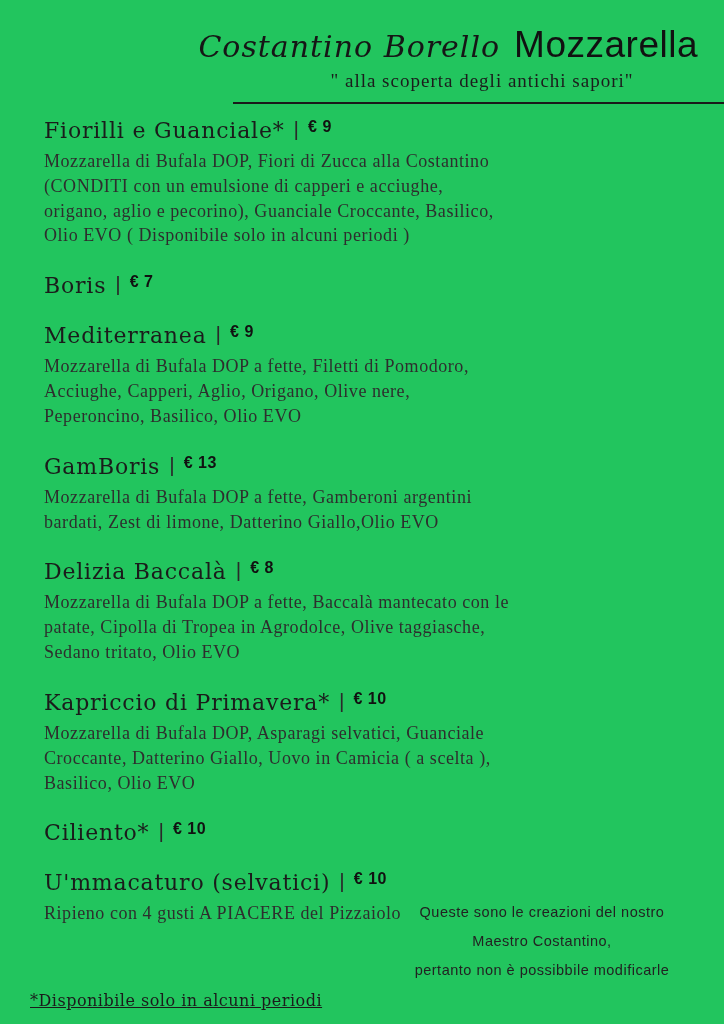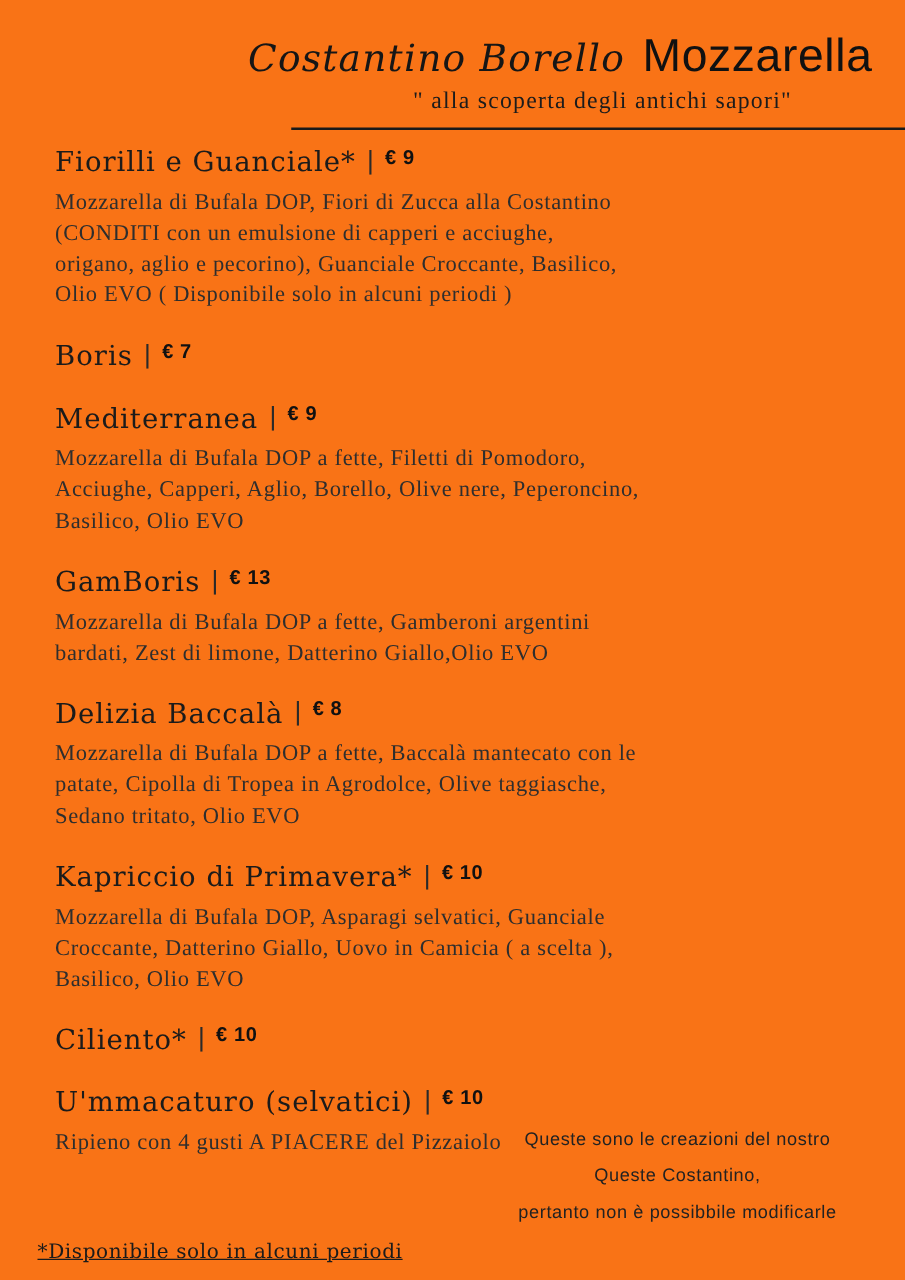--- a/index.html
+++ b/index.html
@@ -6,21 +6,21 @@
   html, body { background: #ffffff; }
   body {
     font-family: "Liberation Sans", sans-serif;
     color: #1f1f1f;
   }
   .page {
     position: relative;
     width: 724px;
     height: 1024px;
     margin: 0 auto;
-    background: #f97316;
+    background: #22c55e;
     overflow: hidden;
   }
 
   
   .header {
     padding-top: 24px;
   }
   .brand-line {
     display: flex;
     justify-content: flex-end;
@@ -159,21 +159,21 @@
         <span class="item-price">€ 7</span>
       </div>
     </div>
 
     <div class="menu-item">
       <div class="item-title-line">
         <span class="item-name">Mediterranea</span>
         <span class="item-sep">|</span>
         <span class="item-price">€ 9</span>
       </div>
-      <div class="item-desc">Mozzarella di Bufala DOP a fette, Filetti di Pomodoro, Acciughe, Capperi, Aglio, Borello, Olive nere, Peperoncino, Basilico, Olio EVO</div>
+      <div class="item-desc">Mozzarella di Bufala DOP a fette, Filetti di Pomodoro, Acciughe, Capperi, Aglio, Origano, Olive nere, Peperoncino, Basilico, Olio EVO</div>
     </div>
 
     <div class="menu-item">
       <div class="item-title-line">
         <span class="item-name">GamBoris</span>
         <span class="item-sep">|</span>
         <span class="item-price">€ 13</span>
       </div>
       <div class="item-desc">Mozzarella di Bufala DOP a fette, Gamberoni argentini bardati, Zest di limone, Datterino Giallo,Olio EVO</div>
     </div>
@@ -210,19 +210,19 @@
         <span class="item-sep">|</span>
         <span class="item-price">€ 10</span>
       </div>
       <div class="item-desc">Ripieno con 4 gusti A PIACERE del Pizzaiolo</div>
     </div>
 
   </div>
 
   <div class="footer-note">
     <div>Queste sono le creazioni del nostro</div>
-    <div>Queste Costantino,</div>
+    <div>Maestro Costantino,</div>
     <div>pertanto non è possibbile modificarle</div>
   </div>
 
   <div class="asterisk-note">*Disponibile solo in alcuni periodi</div>
 
 </div>
 
 </body></html>

